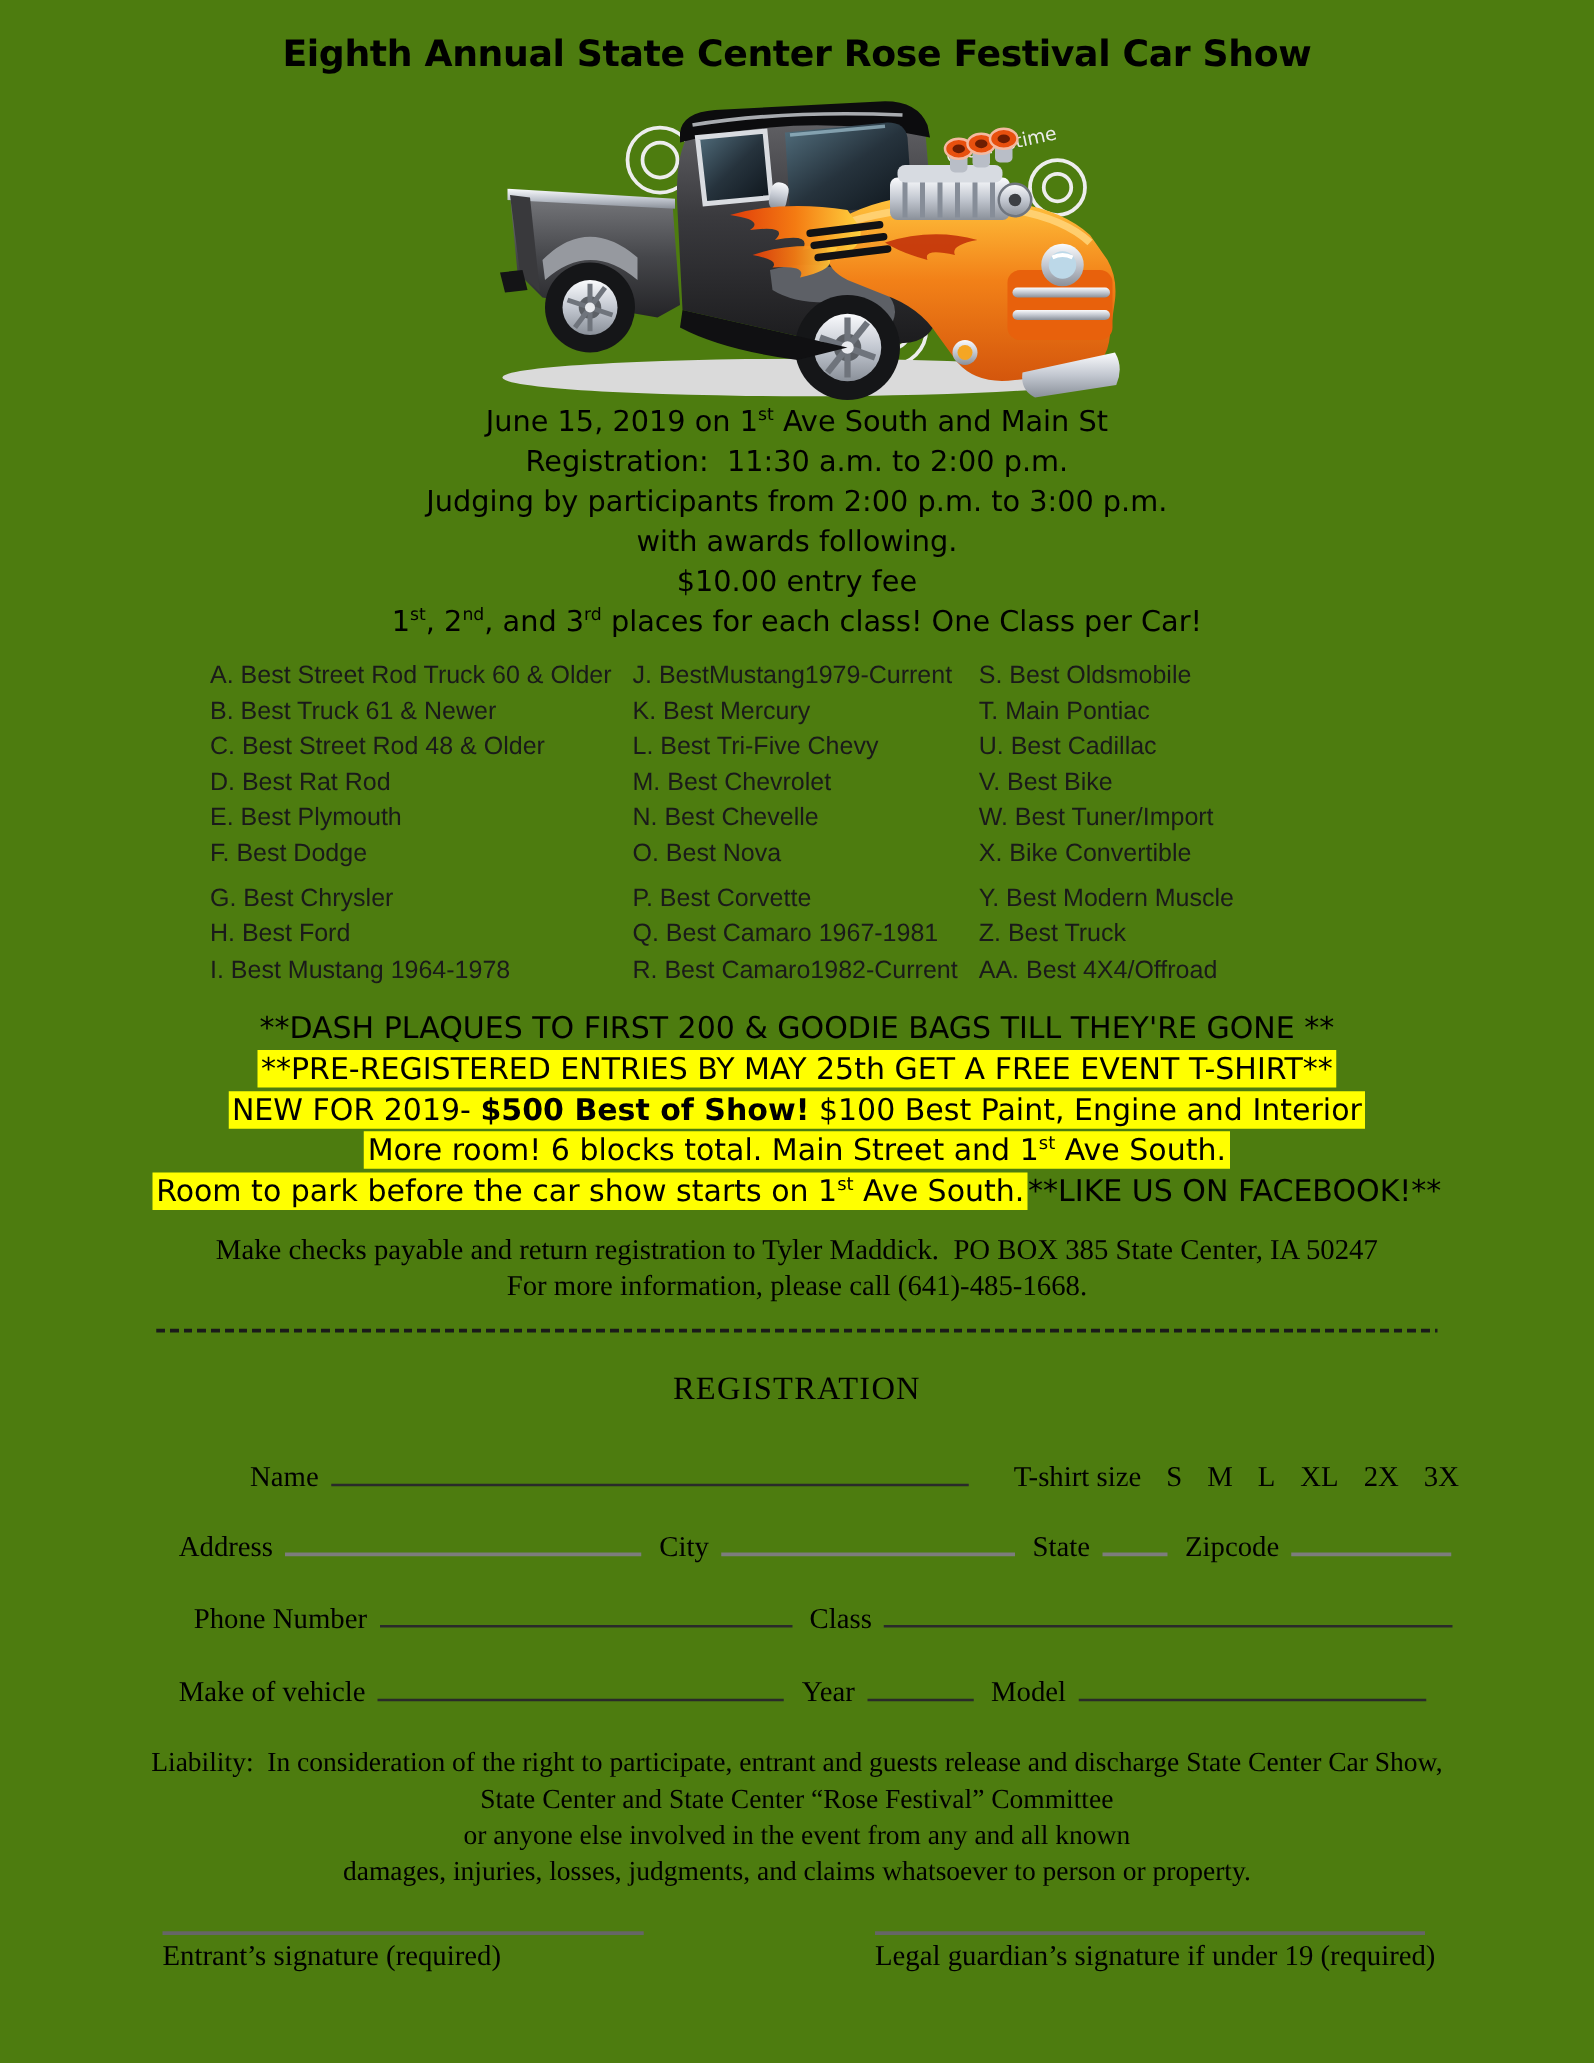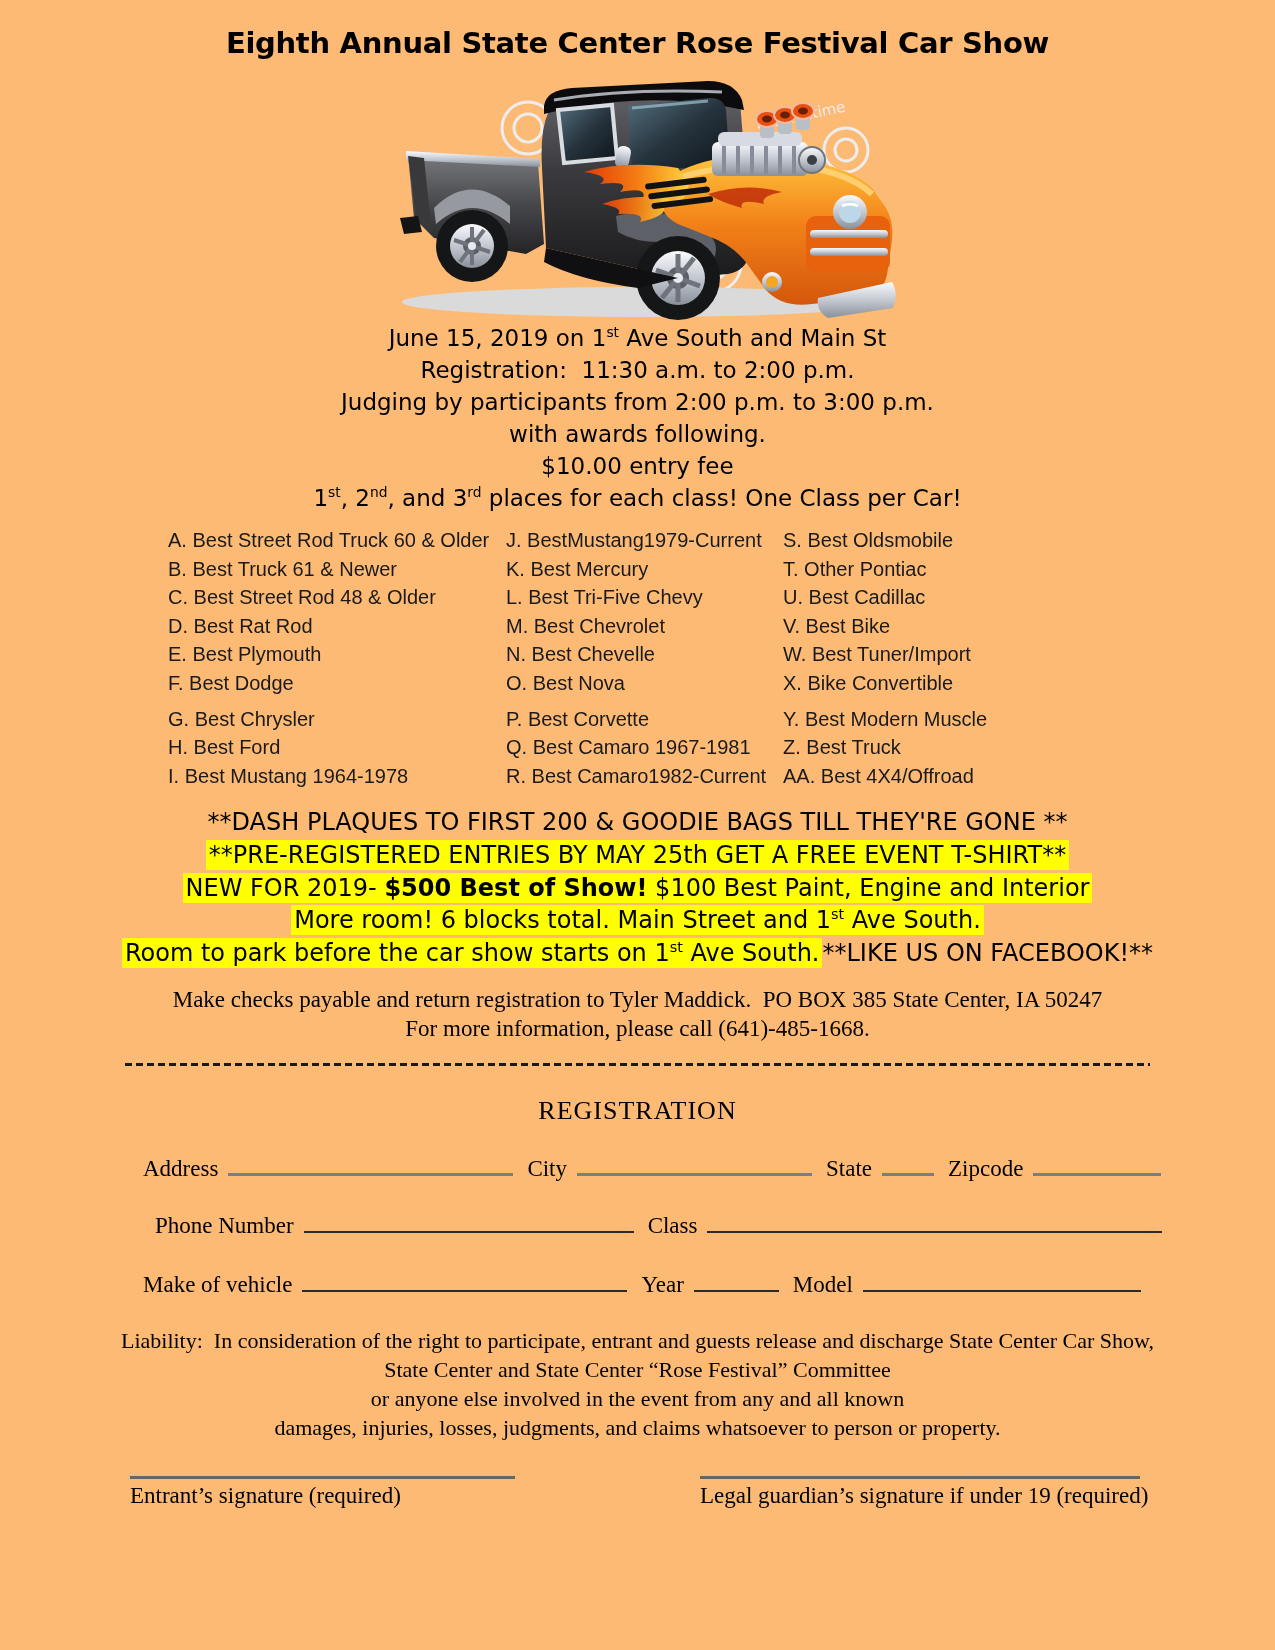--- a/index.html
+++ b/index.html
@@ -1,19 +1,19 @@
 <!DOCTYPE html>
 <html><head>
 <meta charset="utf-8">
 <style>
   html,body{margin:0;padding:0;background:#ffffff;}
   .page{
     position:relative;
     width:1275px;height:1650px;
-    margin:0 auto;background:#fdba74;color:#000;
+    margin:0 auto;background:#4d7c0f;color:#000;
     overflow:hidden;
     font-family:"DejaVu Sans",sans-serif;
   }
   .comic{font-family:"DejaVu Sans",sans-serif;}
   .serif{font-family:"Liberation Serif",serif;}
   .sans{font-family:"Liberation Sans",sans-serif;}
   .pre{white-space:pre-wrap;}
   sup{font-size:60%;line-height:0;vertical-align:super;}
 
   .title{
@@ -262,21 +262,21 @@
       <div class="class-item">L. Best Tri-Five Chevy</div>
       <div class="class-item">M. Best Chevrolet</div>
       <div class="class-item">N. Best Chevelle</div>
       <div class="class-item">O. Best Nova</div>
       <div class="class-item gap-above">P. Best Corvette</div>
       <div class="class-item">Q. Best Camaro 1967-1981</div>
       <div class="class-item">R. Best Camaro1982-Current</div>
     </div>
     <div class="col3">
       <div class="class-item">S. Best Oldsmobile</div>
-      <div class="class-item">T. Other Pontiac</div>
+      <div class="class-item">T. Main Pontiac</div>
       <div class="class-item">U. Best Cadillac</div>
       <div class="class-item">V. Best Bike</div>
       <div class="class-item">W. Best Tuner/Import</div>
       <div class="class-item">X. Bike Convertible</div>
       <div class="class-item gap-above">Y. Best Modern Muscle</div>
       <div class="class-item">Z. Best Truck</div>
       <div class="class-item">AA. Best 4X4/Offroad</div>
     </div>
   </div>
 
@@ -290,20 +290,31 @@
 
   <div class="info serif">
     <div class="pre">Make checks payable and return registration to Tyler Maddick.  PO BOX 385 State Center, IA 50247</div>
     <div>For more information, please call (641)-485-1668.</div>
   </div>
 
   <div class="sep"></div>
 
   <div class="reg-heading serif">REGISTRATION</div>
 
+  <div class="form-row row-name serif">
+    <span class="lbl">Name</span>
+    <span class="uline line-thin" style="width:510px;"></span>
+    <span class="tshirt">T-shirt size</span>
+    <span class="size">S</span>
+    <span class="size">M</span>
+    <span class="size">L</span>
+    <span class="size">XL</span>
+    <span class="size">2X</span>
+    <span class="size">3X</span>
+  </div>
 
   <div class="form-row row-address serif">
     <span class="lbl">Address</span>
     <span class="uline line-thick" style="width:285px;"></span>
     <span class="lbl">City</span>
     <span class="uline line-thick" style="width:235px;"></span>
     <span class="lbl">State</span>
     <span class="uline line-thick" style="width:52px;"></span>
     <span class="lbl">Zipcode</span>
     <span class="uline line-thick" style="width:128px;"></span>

